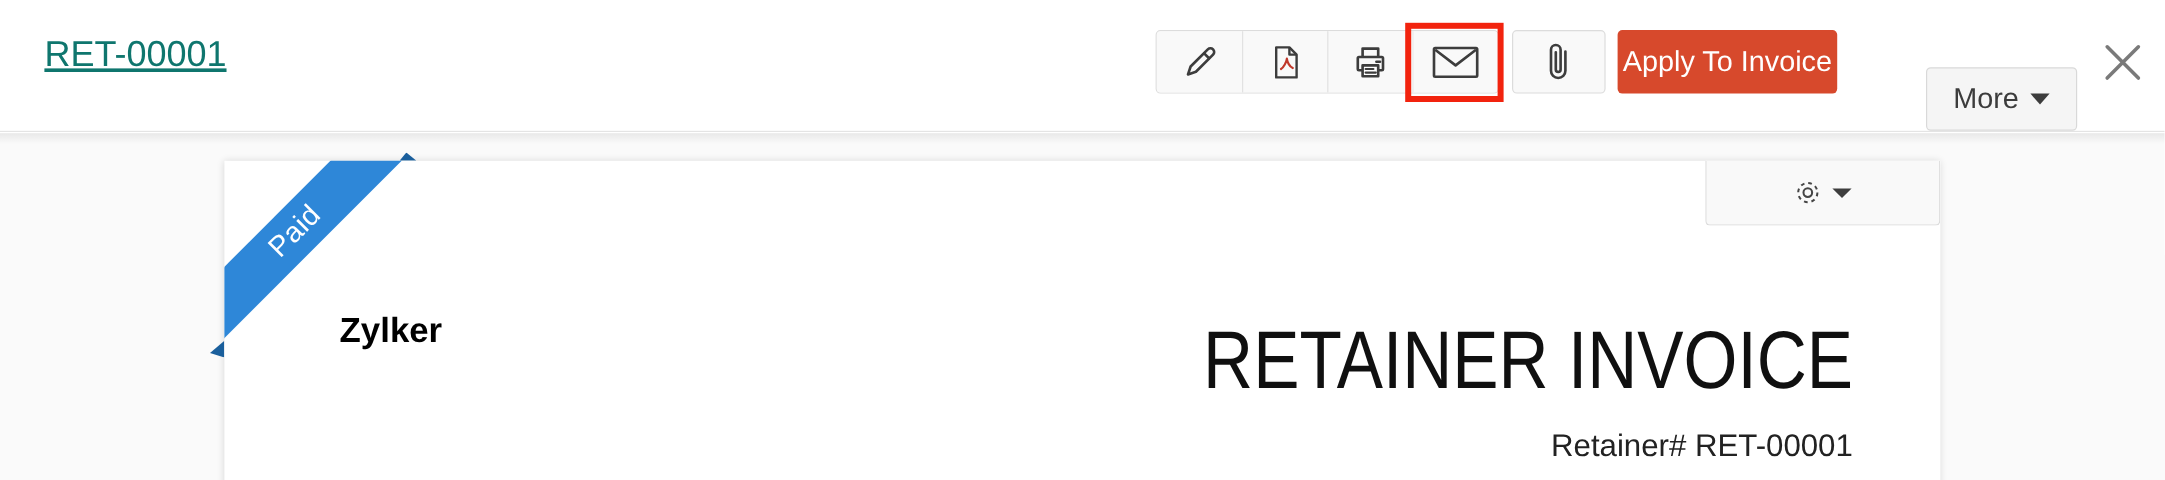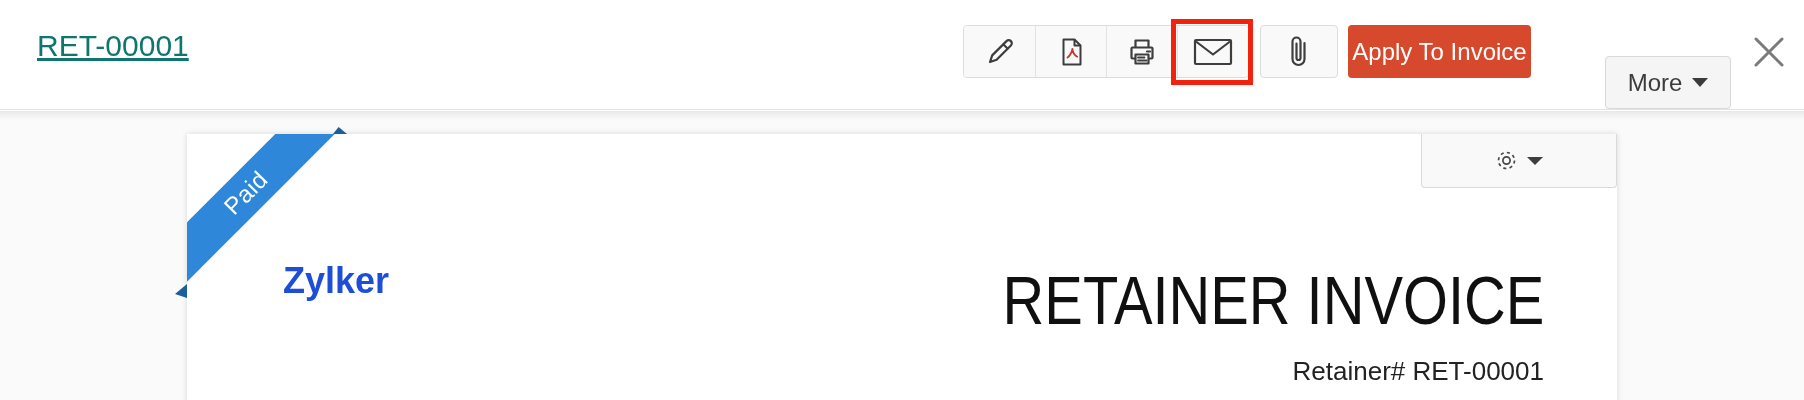--- a/index.html
+++ b/index.html
@@ -63,22 +63,22 @@
                       background:#1a5f9c; clip-path:polygon(100% 0, 100% 100%, 0 72%); }
 
   
   .customize-btn { position:absolute; top:0; right:0; width:196px; height:54px;
                    background:#f9f9f9; border:1px solid #dadada; border-top:none;
                    border-radius:0 0 4px 4px; display:flex; align-items:center;
                    justify-content:center; gap:9px; font-size:23px; color:#3e3e3e; cursor:pointer; }
   .customize-caret { width:0; height:0; border-left:8px solid transparent;
                      border-right:8px solid transparent; border-top:8px solid #3e3e3e; }
 
-  .company-name { position:absolute; left:96px; top:126px; font-size:36px;
-                  font-weight:bold; color:#1d4ed8; }
+  .company-name { position:absolute; left:96px; top:126px; font-size:29px;
+                  font-weight:bold; color:#000000; }
   .doc-title { position:absolute; right:73px; top:132px; font-size:68px; line-height:1;
                color:#101010; white-space:nowrap; transform:scaleX(0.85);
                transform-origin:100% 50%; }
   .doc-number { position:absolute; right:73px; top:222px; font-size:26px;
                 font-weight:normal; color:#222; }
 
   svg { display:block; }
 </style>
 </head>
 <body>

